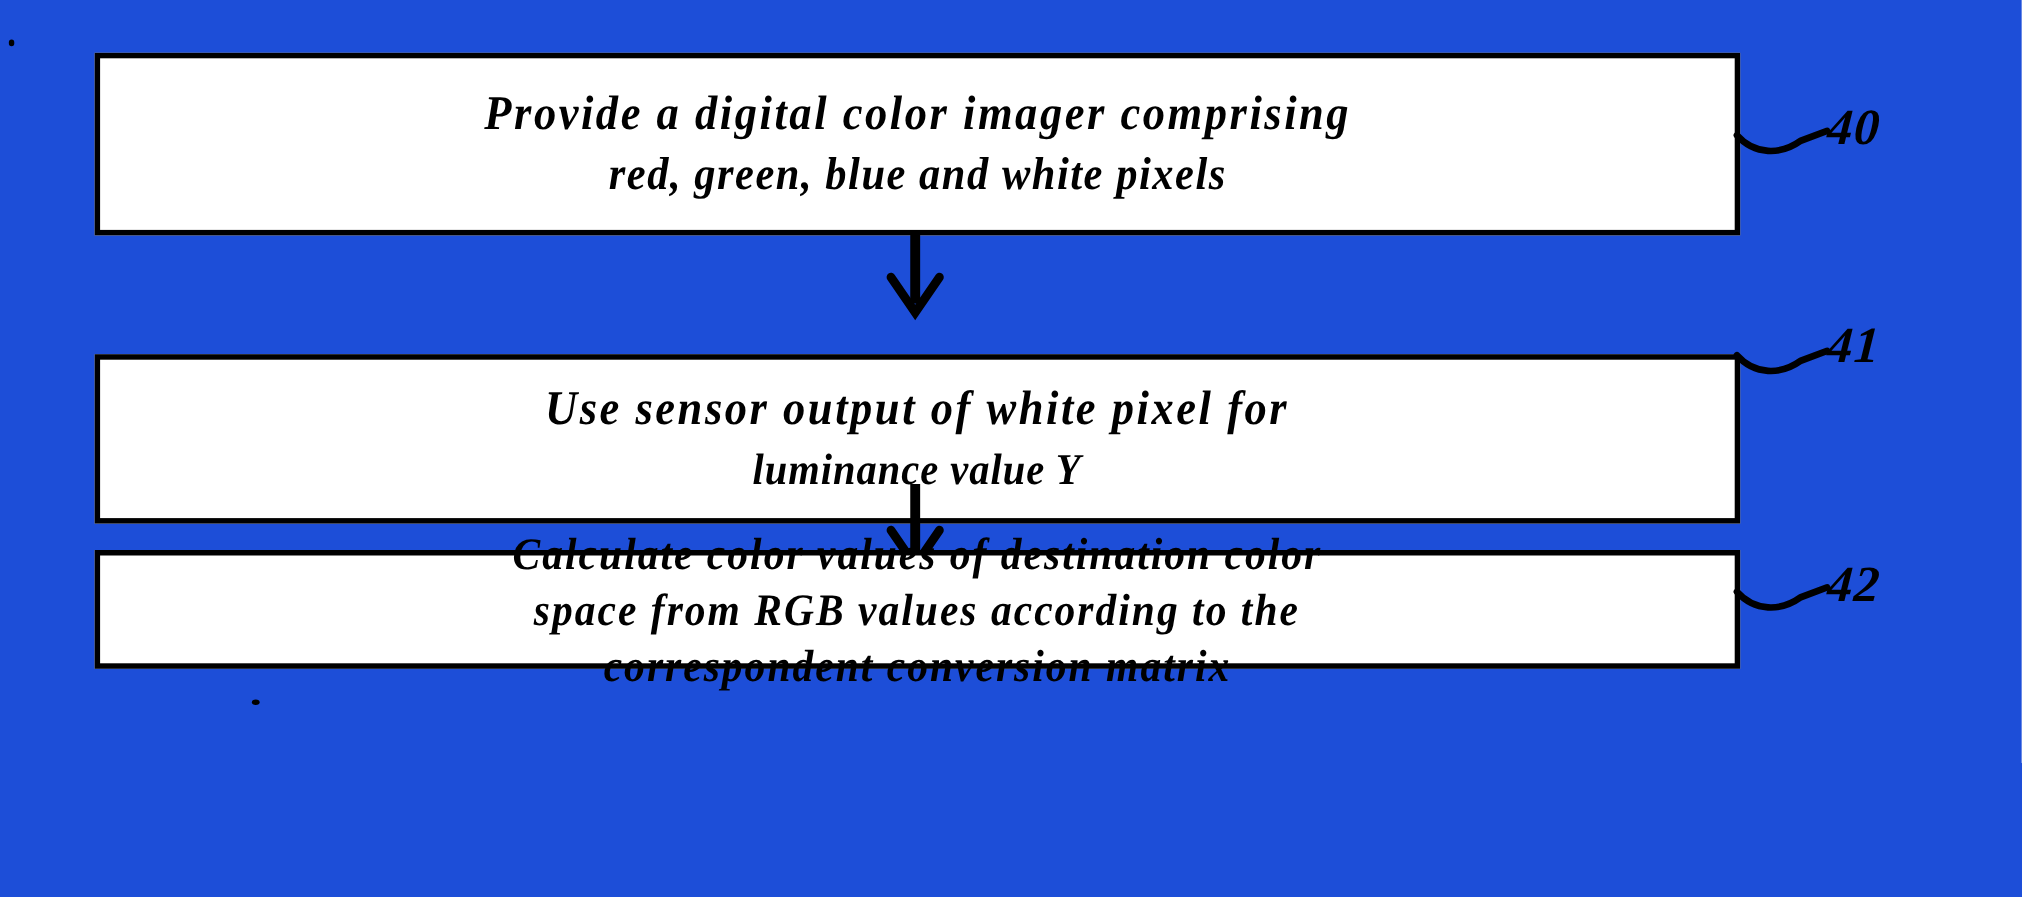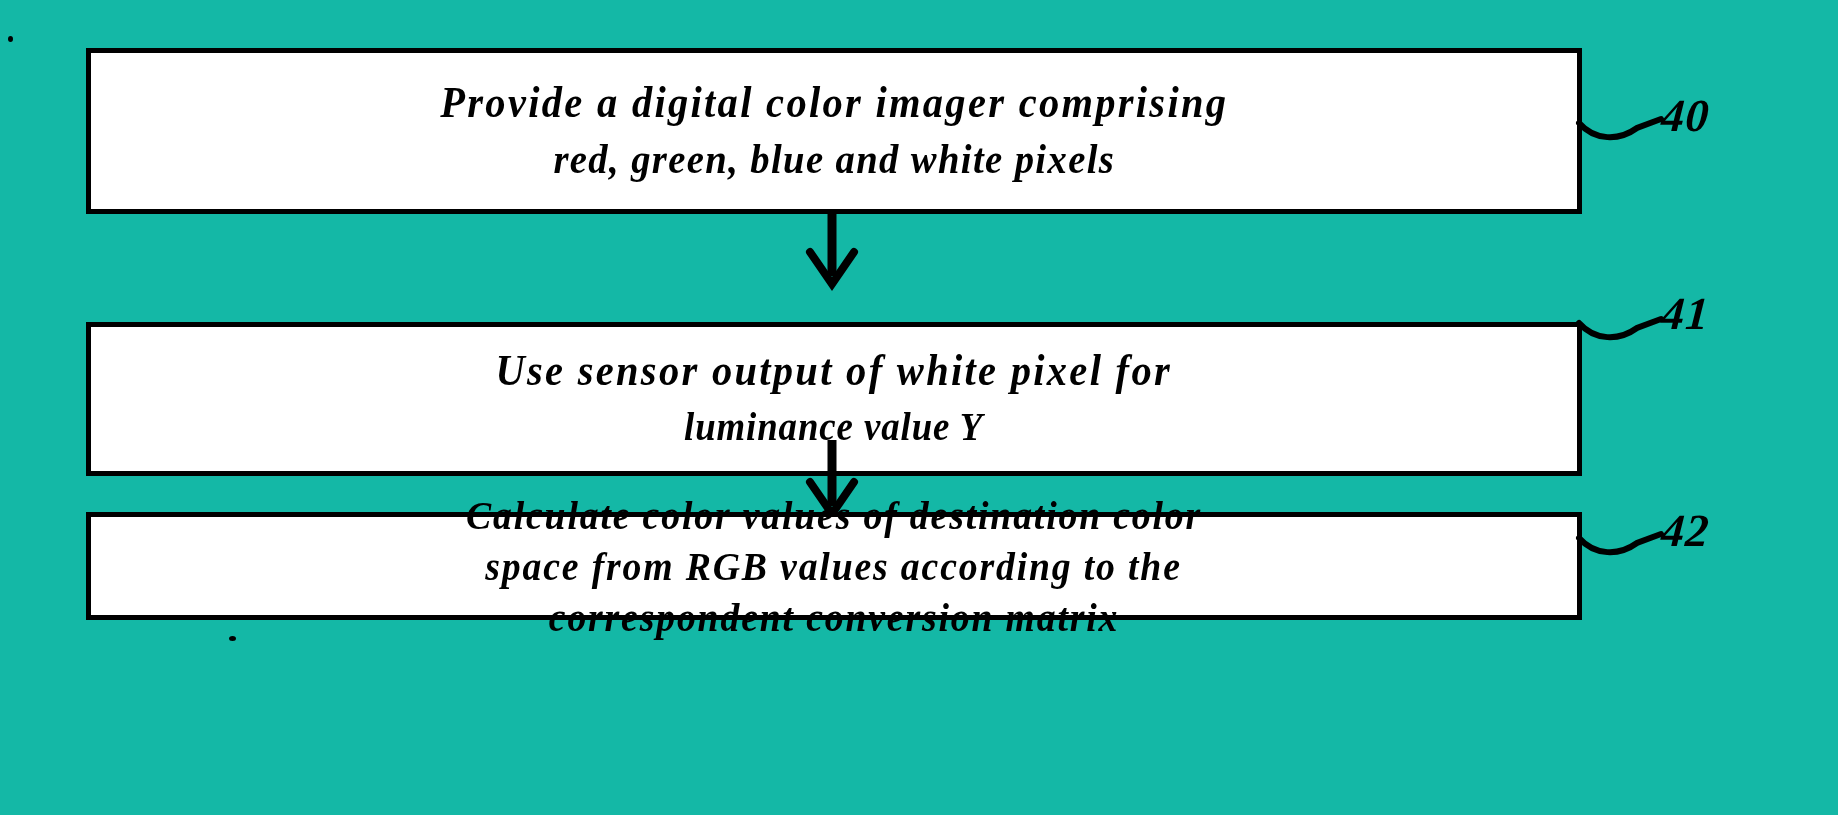--- a/index.html
+++ b/index.html
@@ -4,21 +4,21 @@
 <style>
   html, body {
     margin: 0;
     padding: 0;
     background: #ffffff;
   }
   #page {
     position: relative;
     width: 1838px;
     height: 815px;
-    background: #14b8a6;
+    background: #1d4ed8;
     overflow: hidden;
     font-family: "Liberation Serif", "DejaVu Serif", serif;
   }
 
   
   .pbox {
     position: absolute;
     box-sizing: border-box;
     border: 5px solid #000000;
     background: #ffffff;
@@ -128,21 +128,21 @@
   </div>
   <div class="refnum" style="left:1660px; top:291px;">41</div>
 
   <div class="connector" style="left:800px; top:440px;">
     <svg width="70" height="82" viewBox="0 0 70 82">
       <line x1="32" y1="0" x2="32" y2="66" stroke="#000000" stroke-width="9" stroke-linecap="butt"></line>
       <path d="M10,42 L32,74 L54,42" fill="none" stroke="#000000" stroke-width="8" stroke-linecap="round" stroke-linejoin="miter"></path>
     </svg>
   </div>
 
-  <div class="pbox" id="box-42" style="top:512px; height:108px;">
+  <div class="pbox" id="box-42" style="top:500px; height:108px;">
     <span class="line l1">Calculate color values of destination color</span>
     <span class="line l2">space from RGB values according to the</span>
     <span class="line l3">correspondent conversion matrix</span>
   </div>
 
   <div class="leader" style="left:1575px; top:510px;">
     <svg width="110" height="60" viewBox="0 0 110 60">
       <path d="M4,28 C20,46 44,46 62,33 L86,24" fill="none" stroke="#000000" stroke-width="6" stroke-linecap="round"></path>
     </svg>
   </div>

